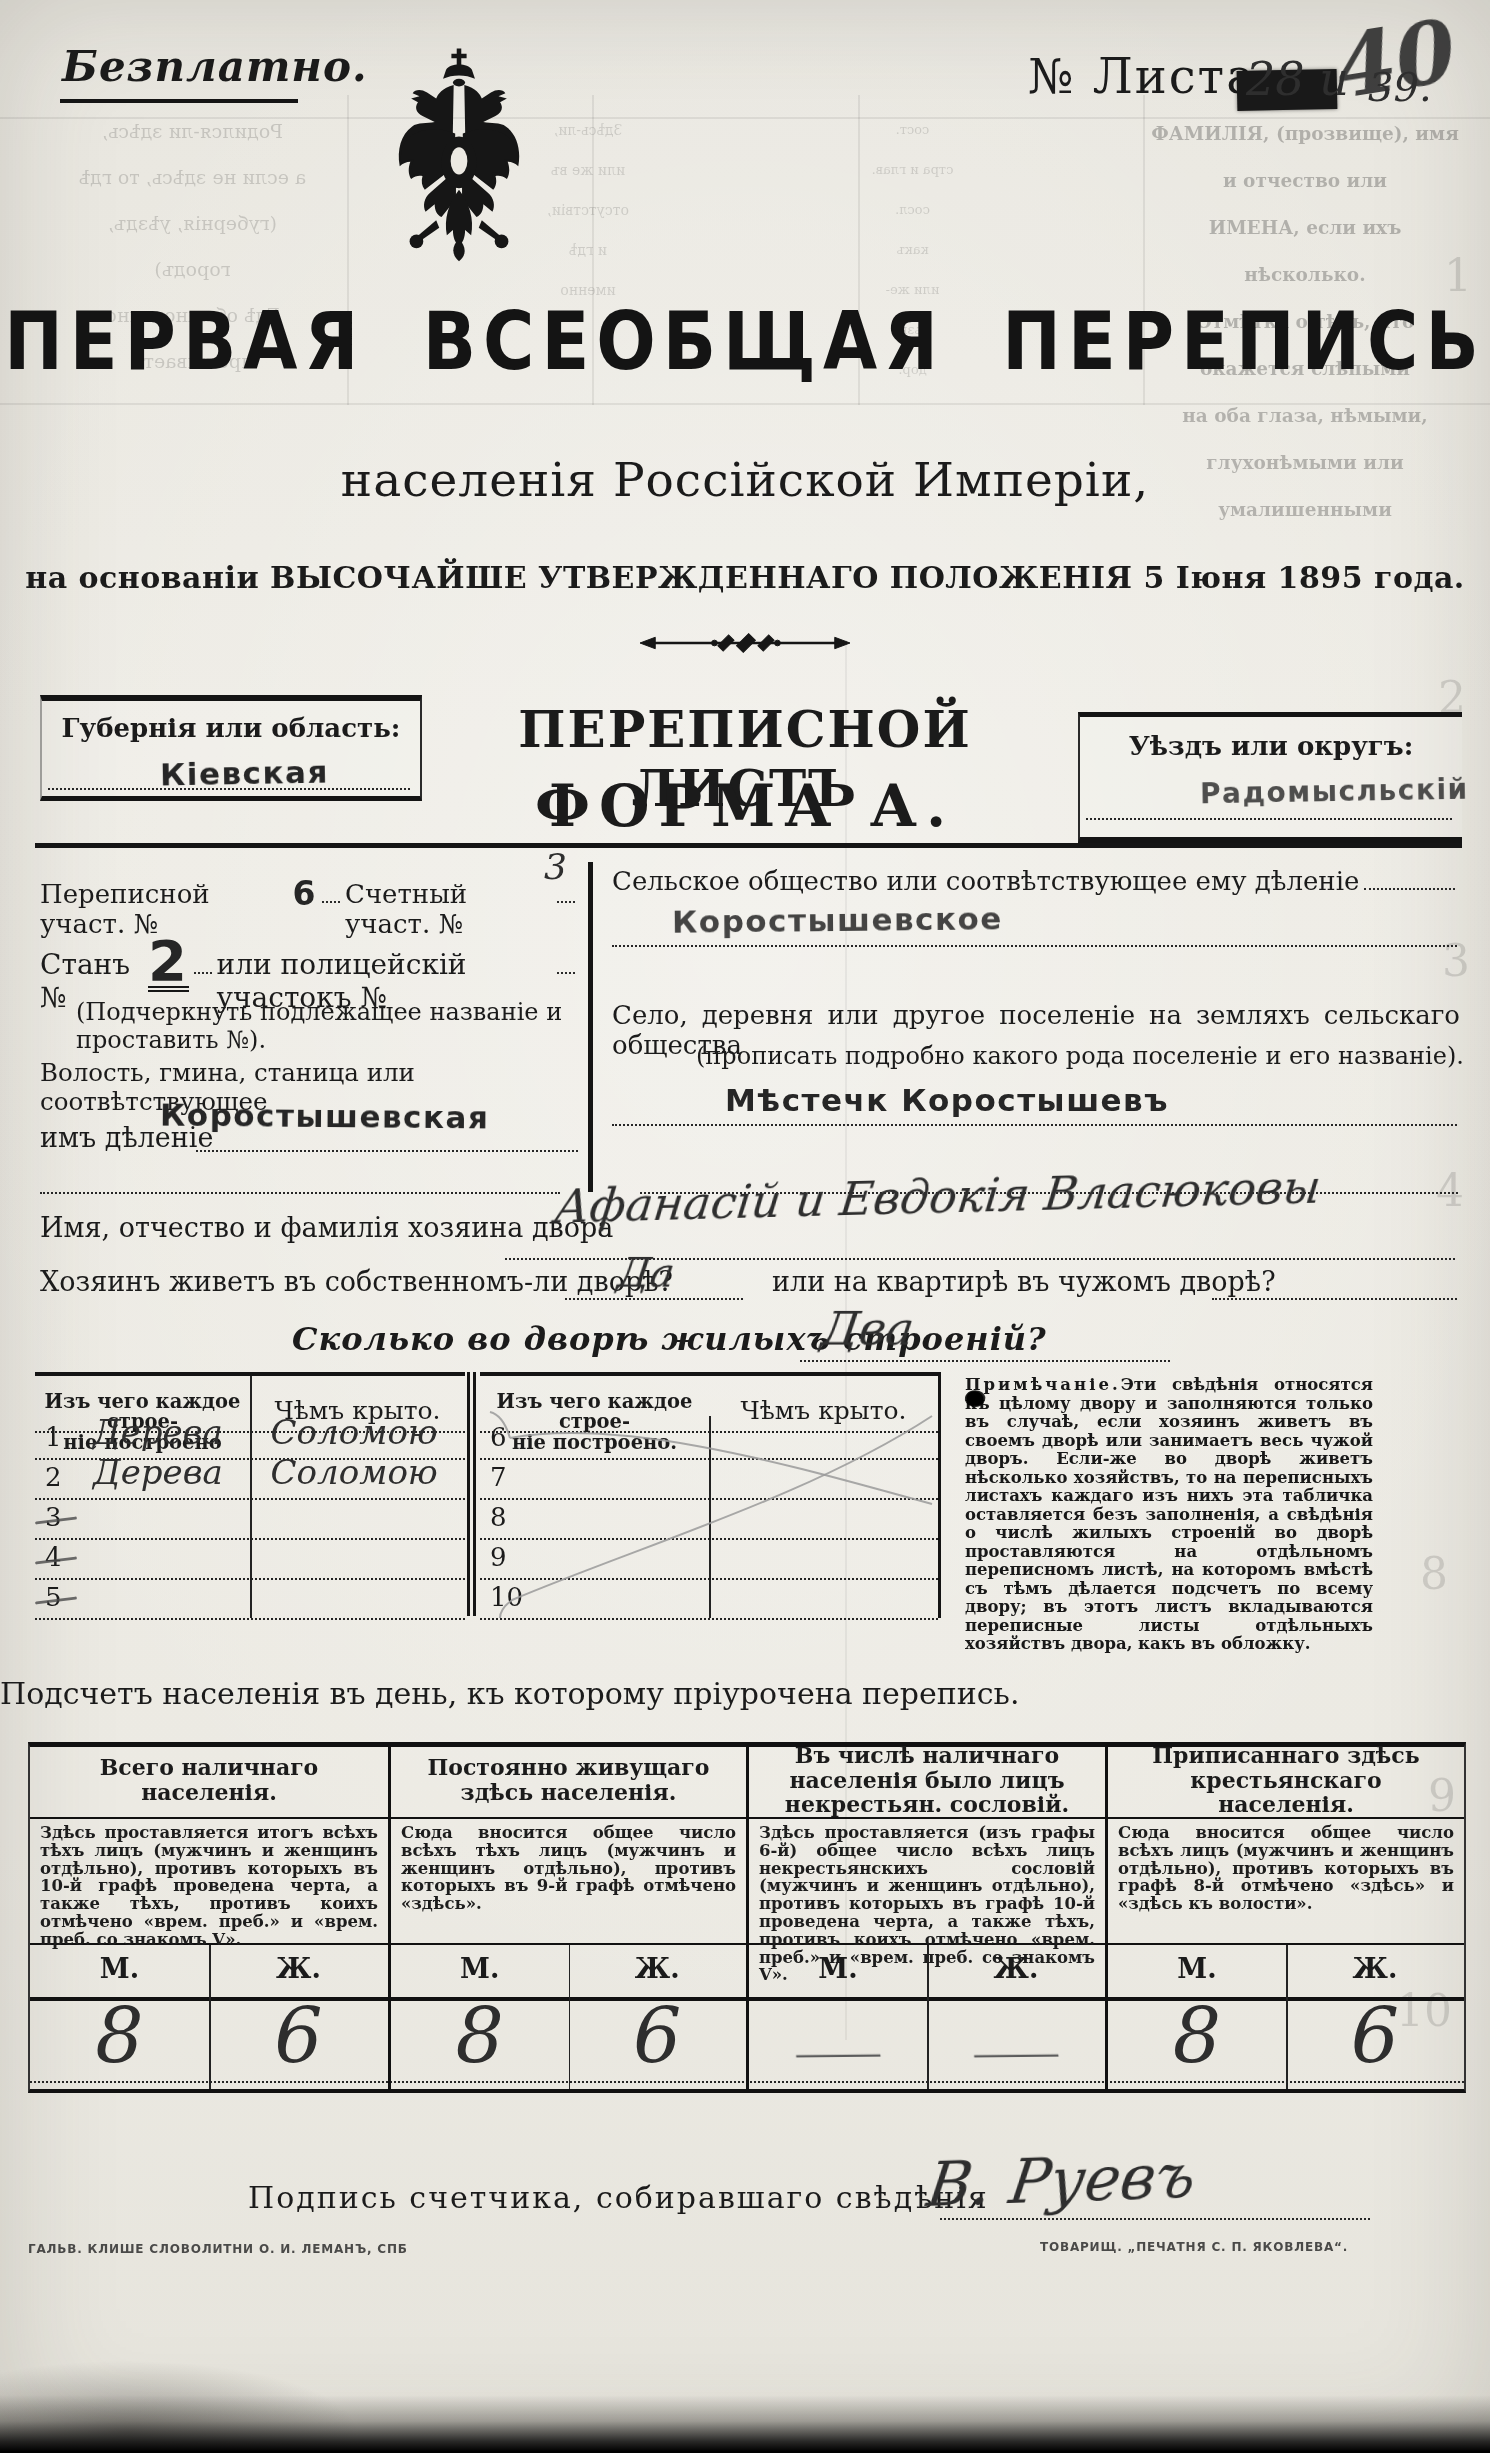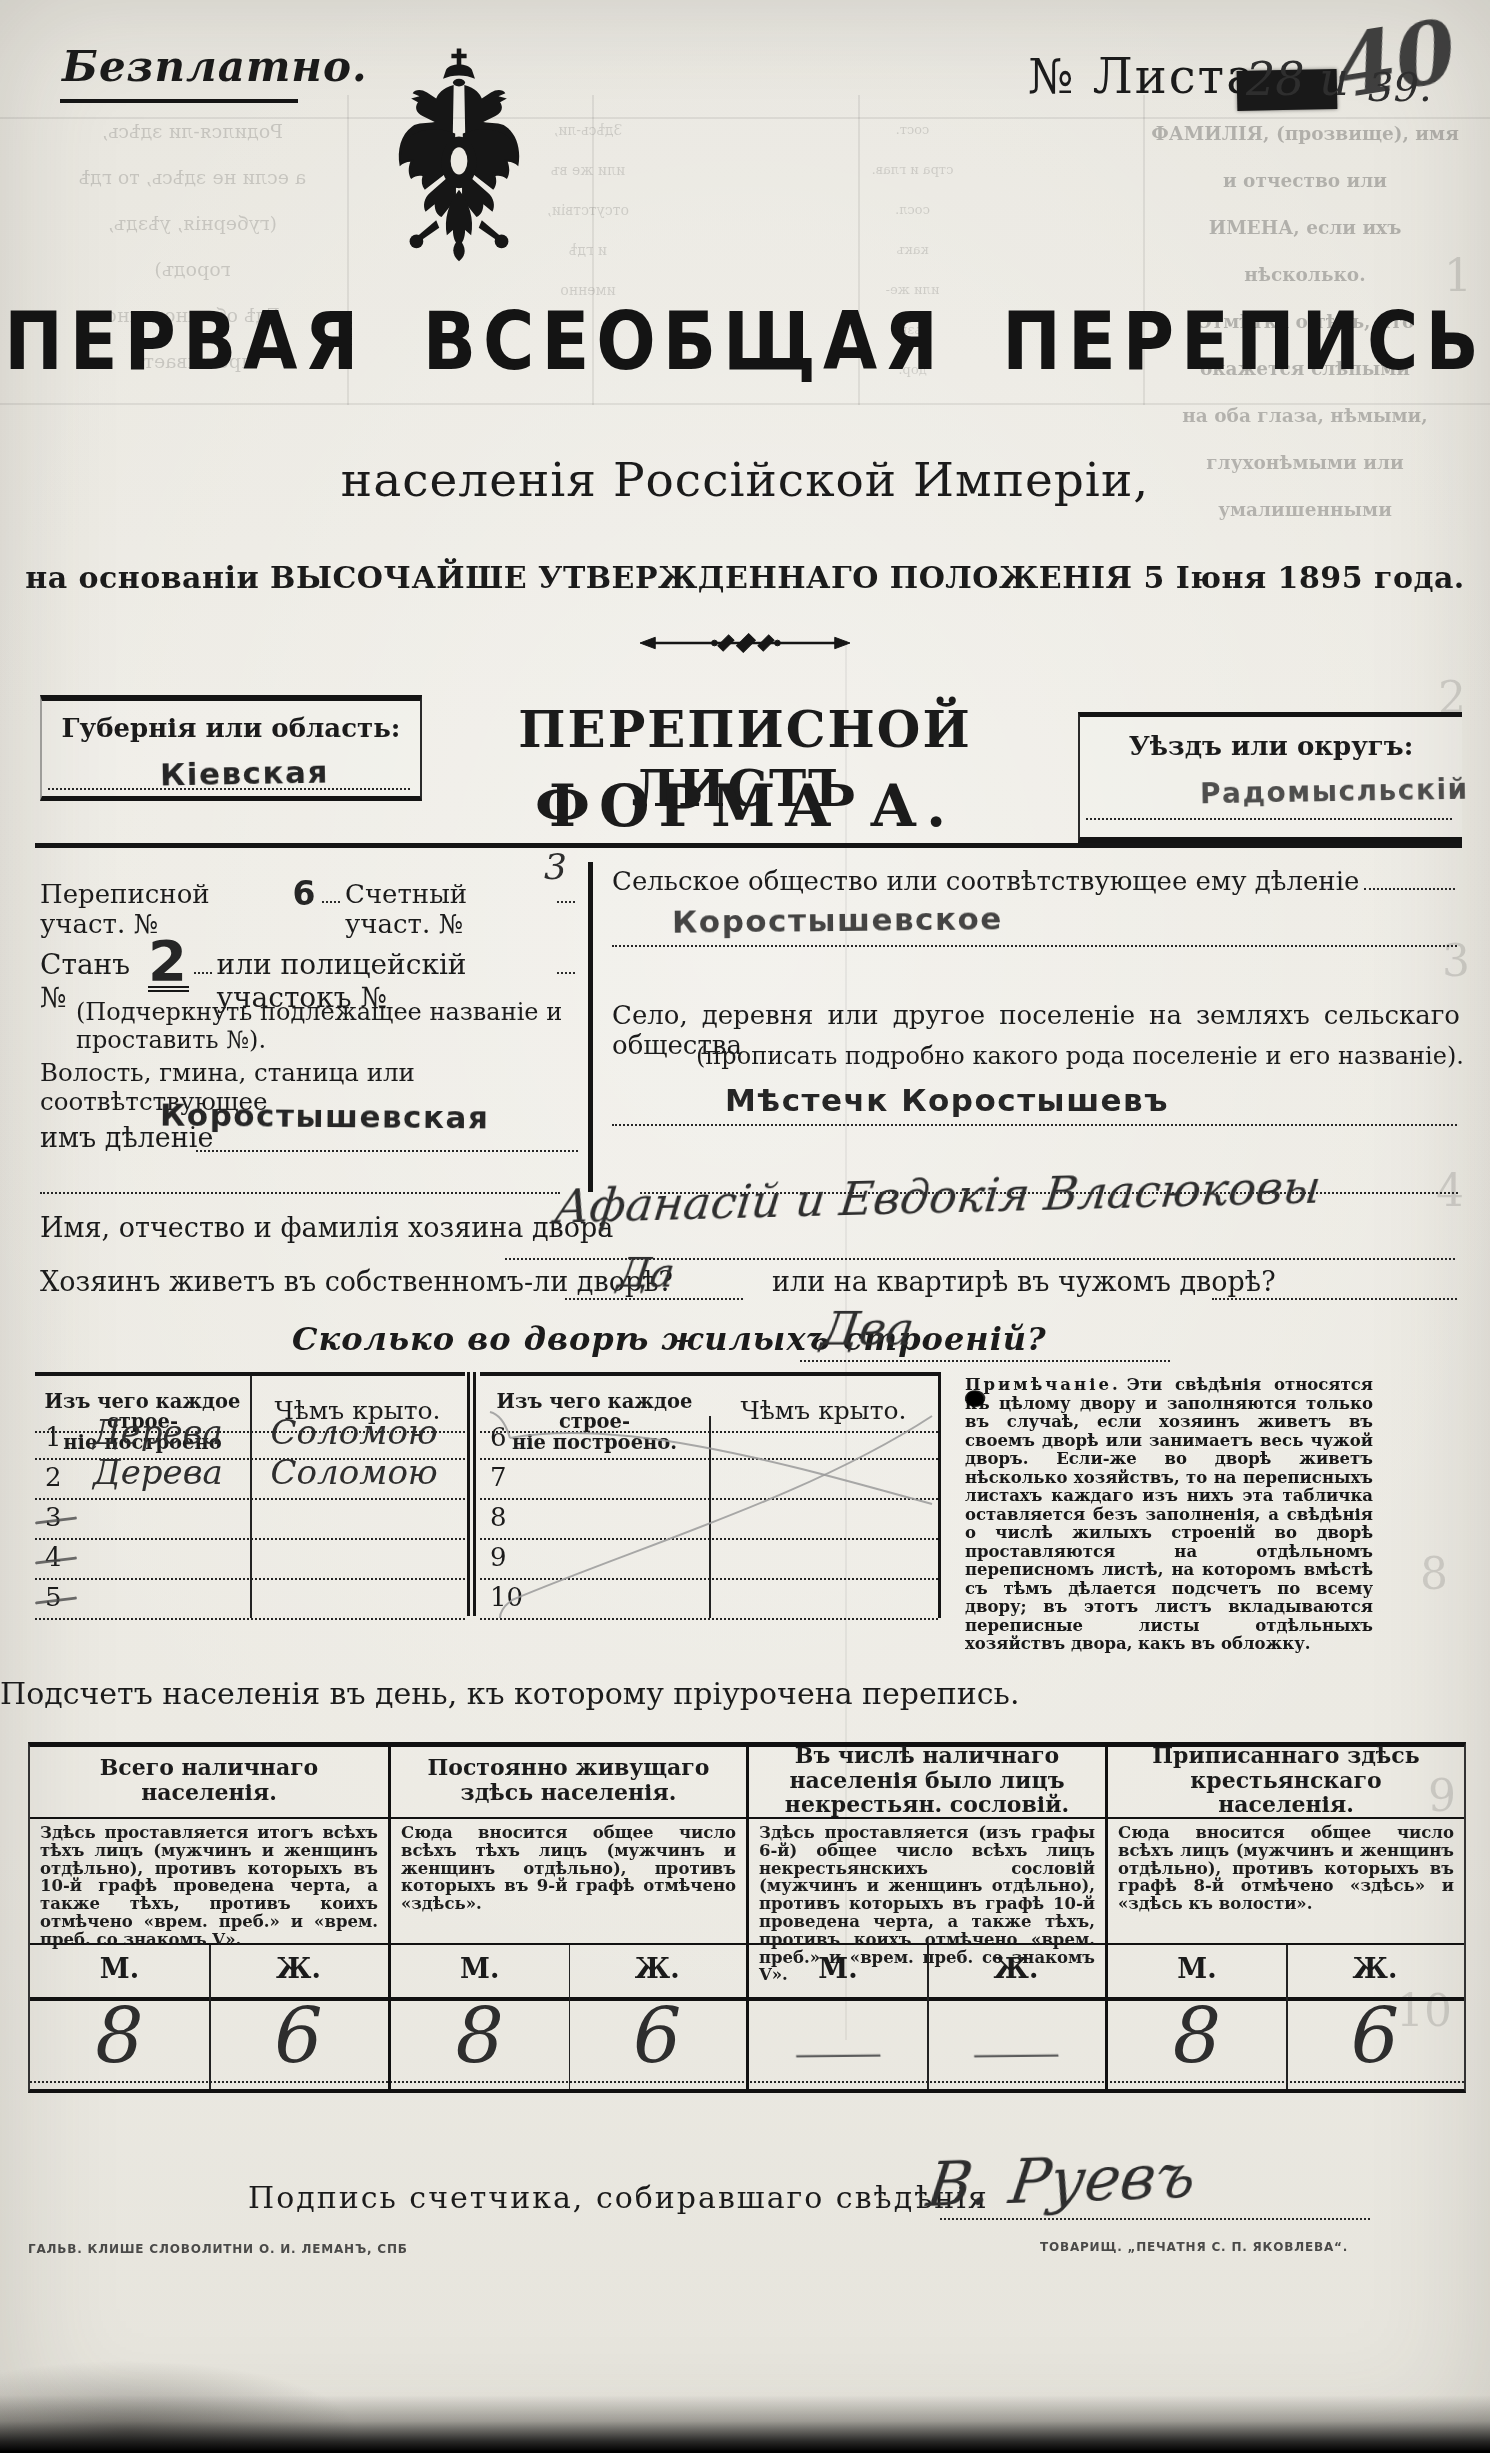--- a/index.html
+++ b/index.html
@@ -49,21 +49,21 @@
   .bh2{position:absolute;left:50%;top:5px;width:50%;text-align:center;font-size:25px;}
   .bcoldiv{position:absolute;left:50%;top:0;bottom:0;width:1.5px;background:#222;}
   .b-row{position:absolute;width:100%;height:40px;border-bottom:2.5px dotted #222;}
   .b-num{position:absolute;left:10px;top:4px;font-size:26px;}
   .struck{position:relative;}
   .struck::after{content:"";position:absolute;left:-10px;top:55%;width:42px;height:3px;background:#4a4a4a;border-radius:3px;transform:rotate(-7deg);opacity:.8;}
   .b-mat{position:absolute;left:58px;top:-6px;font-size:34px;}
   .b-roof{position:absolute;left:52%;top:-6px;font-size:34px;margin-left:12px;}
   
   .noteblock{font-size:16.5px;font-weight:bold;line-height:18.5px;text-align:justify;color:#181818;}
-  .note-title{letter-spacing:3px;margin-right:6px;}
+  .note-title{letter-spacing:3px;}
   .blot{position:absolute;width:20px;height:17px;background:radial-gradient(#000 55%, rgba(0,0,0,.4));border-radius:60% 40% 55% 45%;transform:rotate(15deg);}
   
   .sumtable{position:absolute;border-top:5px solid #111;border-bottom:4px solid #111;border-left:2px solid #333;border-right:2px solid #333;}
   .tg{position:absolute;top:0;bottom:0;border-right:3px solid #111;}
   .tg.last{border-right:none;}
   .tg-title{position:absolute;top:0;left:0;right:0;height:66px;display:flex;align-items:center;justify-content:center;text-align:center;font-size:22px;font-weight:bold;line-height:1.12;padding:8px 12px;box-sizing:border-box;}
   .tg-desc{position:absolute;top:72px;left:0;right:0;height:122px;padding:5px 10px;box-sizing:border-box;font-size:16.5px;line-height:17.8px;text-align:justify;font-weight:bold;color:#1d1d1d;}
   .rule-h{position:absolute;left:0;right:0;background:#111;}
   .tg-mj{position:absolute;top:198px;left:0;right:0;height:52px;}
   .tg-mj span{position:absolute;top:8px;width:50%;text-align:center;font-size:27px;font-weight:bold;}

